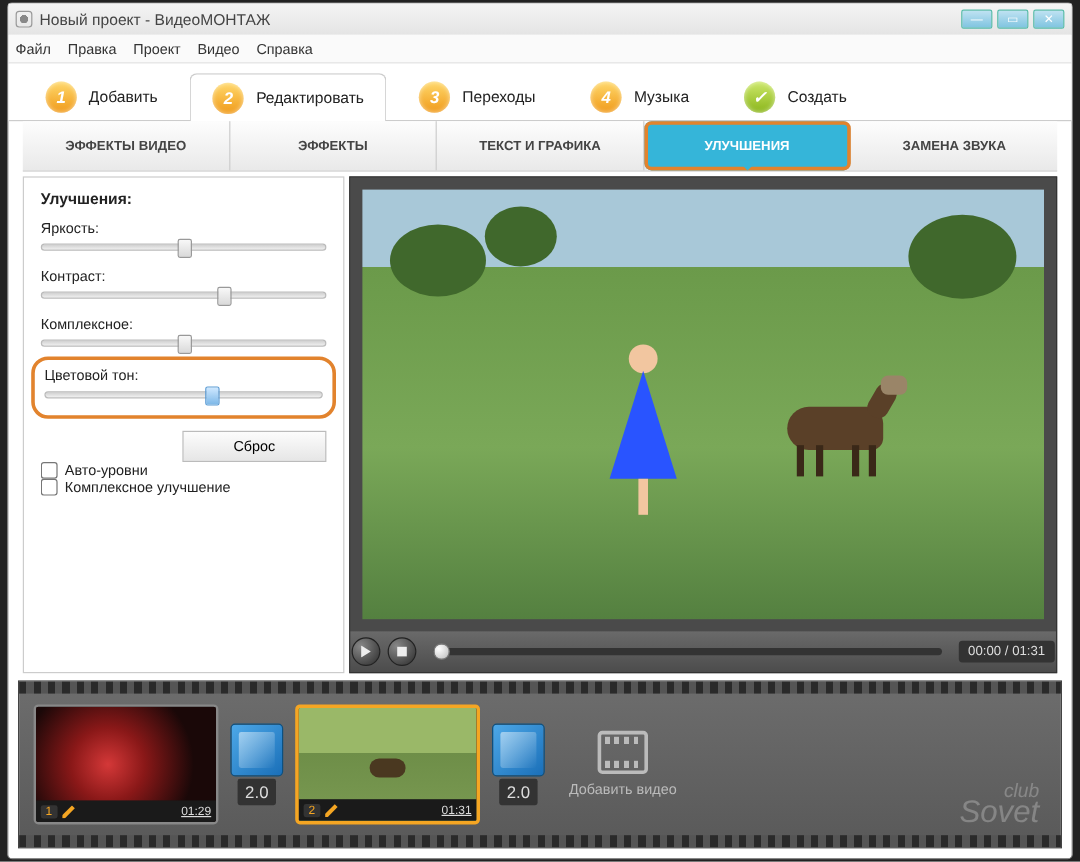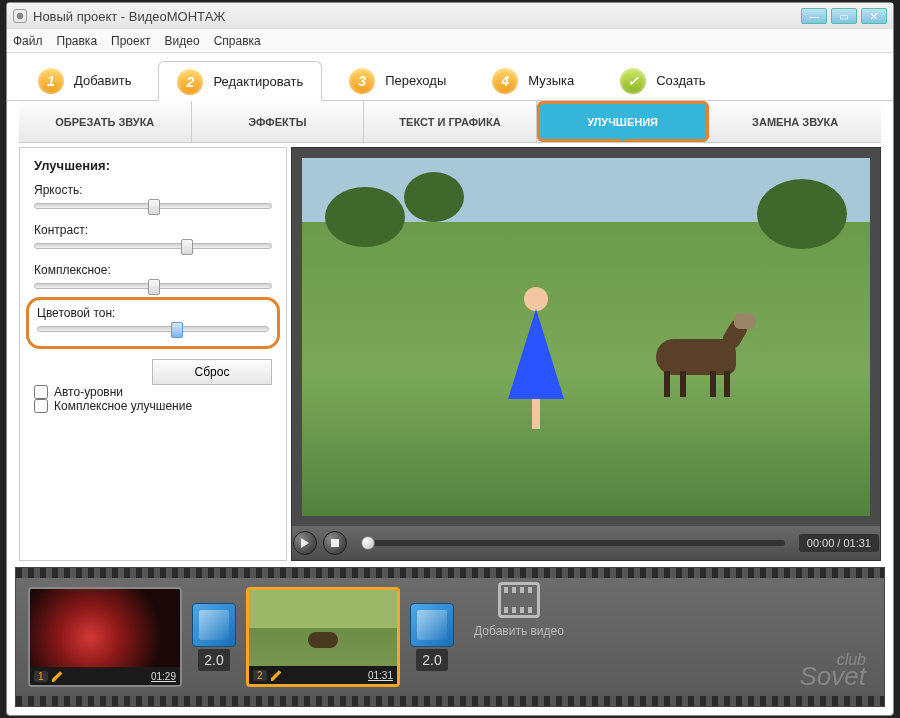--- a/index.html
+++ b/index.html
@@ -65,21 +65,21 @@
 .clip .thumb2 { position: absolute; inset: 0; background: linear-gradient(#9ab868 0%,#9ab868 40%,#6e8e48 40%,#7a9a52 100%); }
 .clip .goatmini { position: absolute; left: 40%; top: 45%; width: 30px; height: 16px; background: #4a3820; border-radius: 8px; }
 .clipbar { position: absolute; left: 0; right: 0; bottom: 0; height: 18px; background: #1a1a1a; display: flex; align-items: center; padding: 0 4px; font-size: 10px; color: #f5a623; gap: 4px; }
 .clipbar .num { background: #333; color: #f5a623; padding: 0 4px; border-radius: 2px; }
 .clipbar .pencil { width: 12px; height: 12px; background: #f5a623; clip-path: polygon(0 80%,70% 10%,90% 30%,20% 100%,0 100%); }
 .clipbar .dur { margin-left: auto; color: #ddd; text-decoration: underline; }
 .transition { width: 44px; height: 44px; background: linear-gradient(135deg,#4da8e8,#1a6fb8); border: 1px solid #0d5080; border-radius: 4px; position: relative; cursor: pointer; }
 .transition::after { content: ""; position: absolute; inset: 6px; background: linear-gradient(135deg,rgba(255,255,255,.5),transparent); border-radius: 2px; }
 .transition-wrap { text-align: center; }
 .transition-wrap .tdur { font-size: 14px; color: #ddd; background: #333; padding: 3px 6px; border-radius: 2px; display: inline-block; margin-top: 2px; }
-.addvideo { width: 110px; height: 110px; display: flex; flex-direction: column; align-items: center; gap: 6px; color: #bbb; font-size: 12px; cursor: pointer; }
+.addvideo { width: 110px; height: 110px; display: flex; flex-direction: column; align-items: center; justify-content: center; gap: 6px; color: #bbb; font-size: 12px; cursor: pointer; }
 .addvideo .filmicon { width: 42px; height: 36px; border: 3px solid #bbb; border-radius: 4px; position: relative; }
 .addvideo .filmicon::before, .addvideo .filmicon::after { content: ""; position: absolute; left: 3px; right: 3px; height: 6px; background: repeating-linear-gradient(90deg,#bbb 0,#bbb 4px,transparent 4px,transparent 8px); }
 .addvideo .filmicon::before { top: 2px; }
 .addvideo .filmicon::after { bottom: 2px; }
 .watermark { position: absolute; right: 18px; bottom: 14px; color: rgba(255,255,255,.25); font-size: 26px; font-style: italic; font-family: cursive; pointer-events: none; }
 .watermark small { display: block; font-size: 16px; text-align: right; margin-bottom: -8px; }
 </style>
 </head>
 <body>
 
@@ -118,21 +118,21 @@
         <div class="stepnum">4</div>
         <span>Музыка</span>
       </div>
     <div class="step">
         <div class="stepnum check">✓</div>
         <span>Создать</span>
       </div>
   </div>
 
   <div class="subtabs">
-    <div class="subtab">ОБРЕЗАТЬ ЗВУКА</div>
+    <div class="subtab">ЭФФЕКТЫ ВИДЕО</div>
     <div class="subtab">ЭФФЕКТЫ</div>
     <div class="subtab">ТЕКСТ И ГРАФИКА</div>
     <div class="subtab active highlight-wrap">УЛУЧШЕНИЯ</div>
     <div class="subtab">ЗАМЕНА ЗВУКА</div>
   </div>
 
   <div class="workarea">
     <div class="sidepanel">
       <h4>Улучшения:</h4>
 

